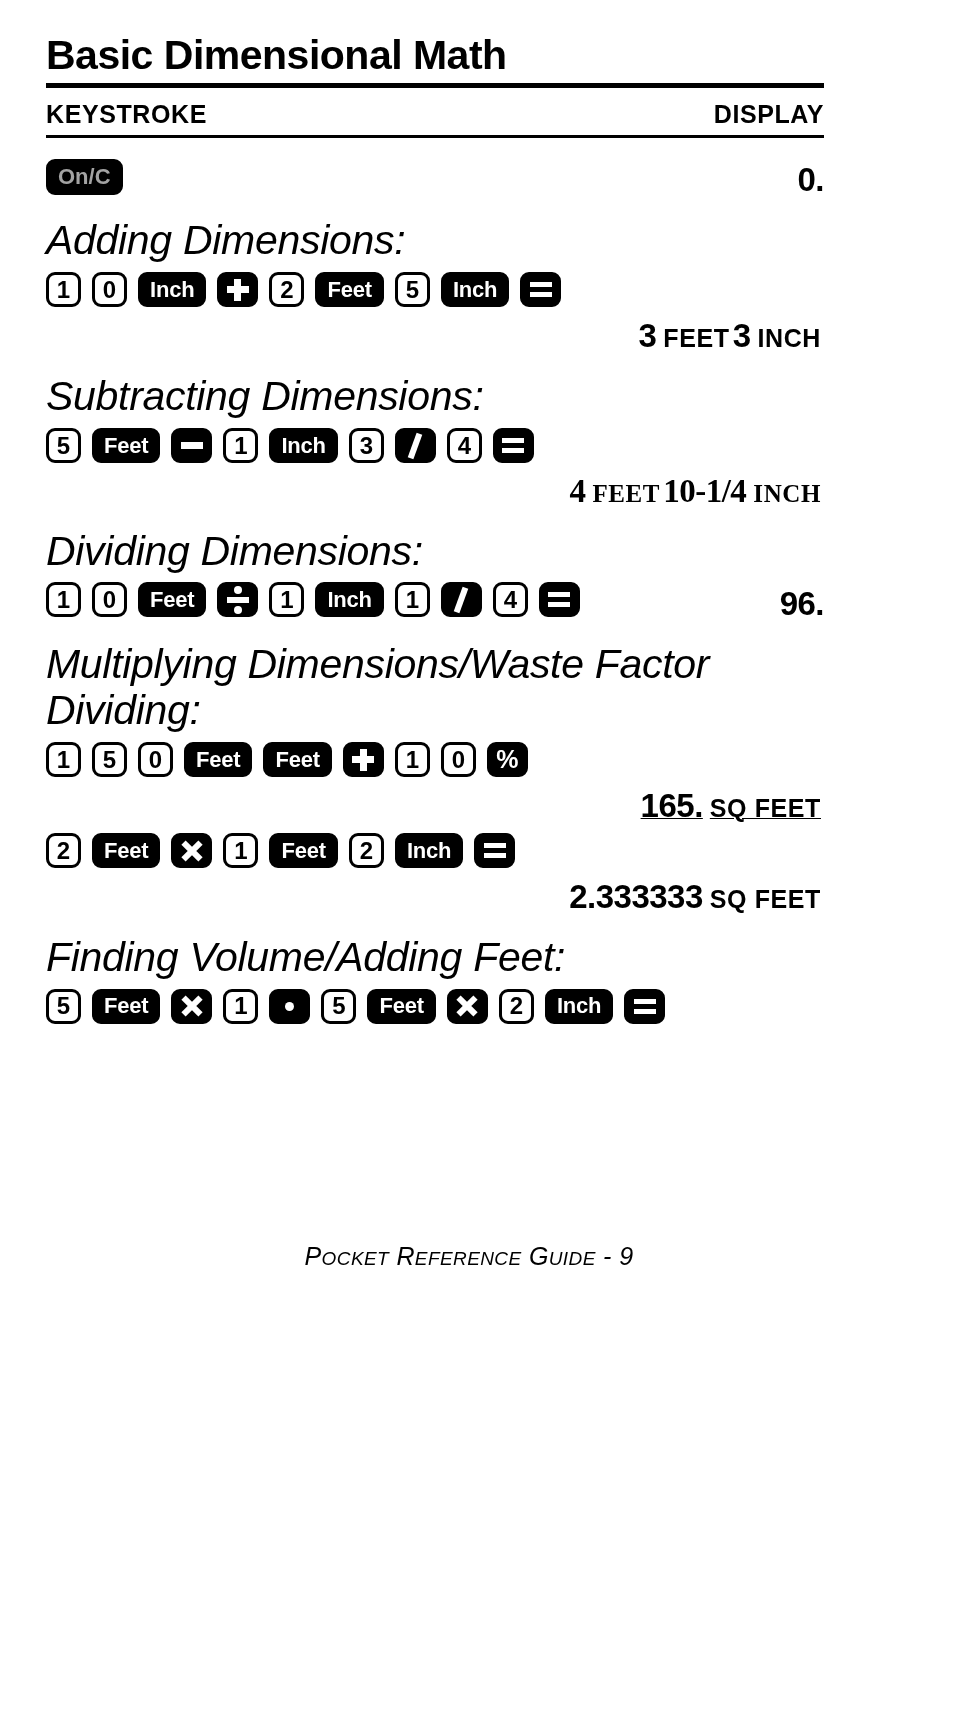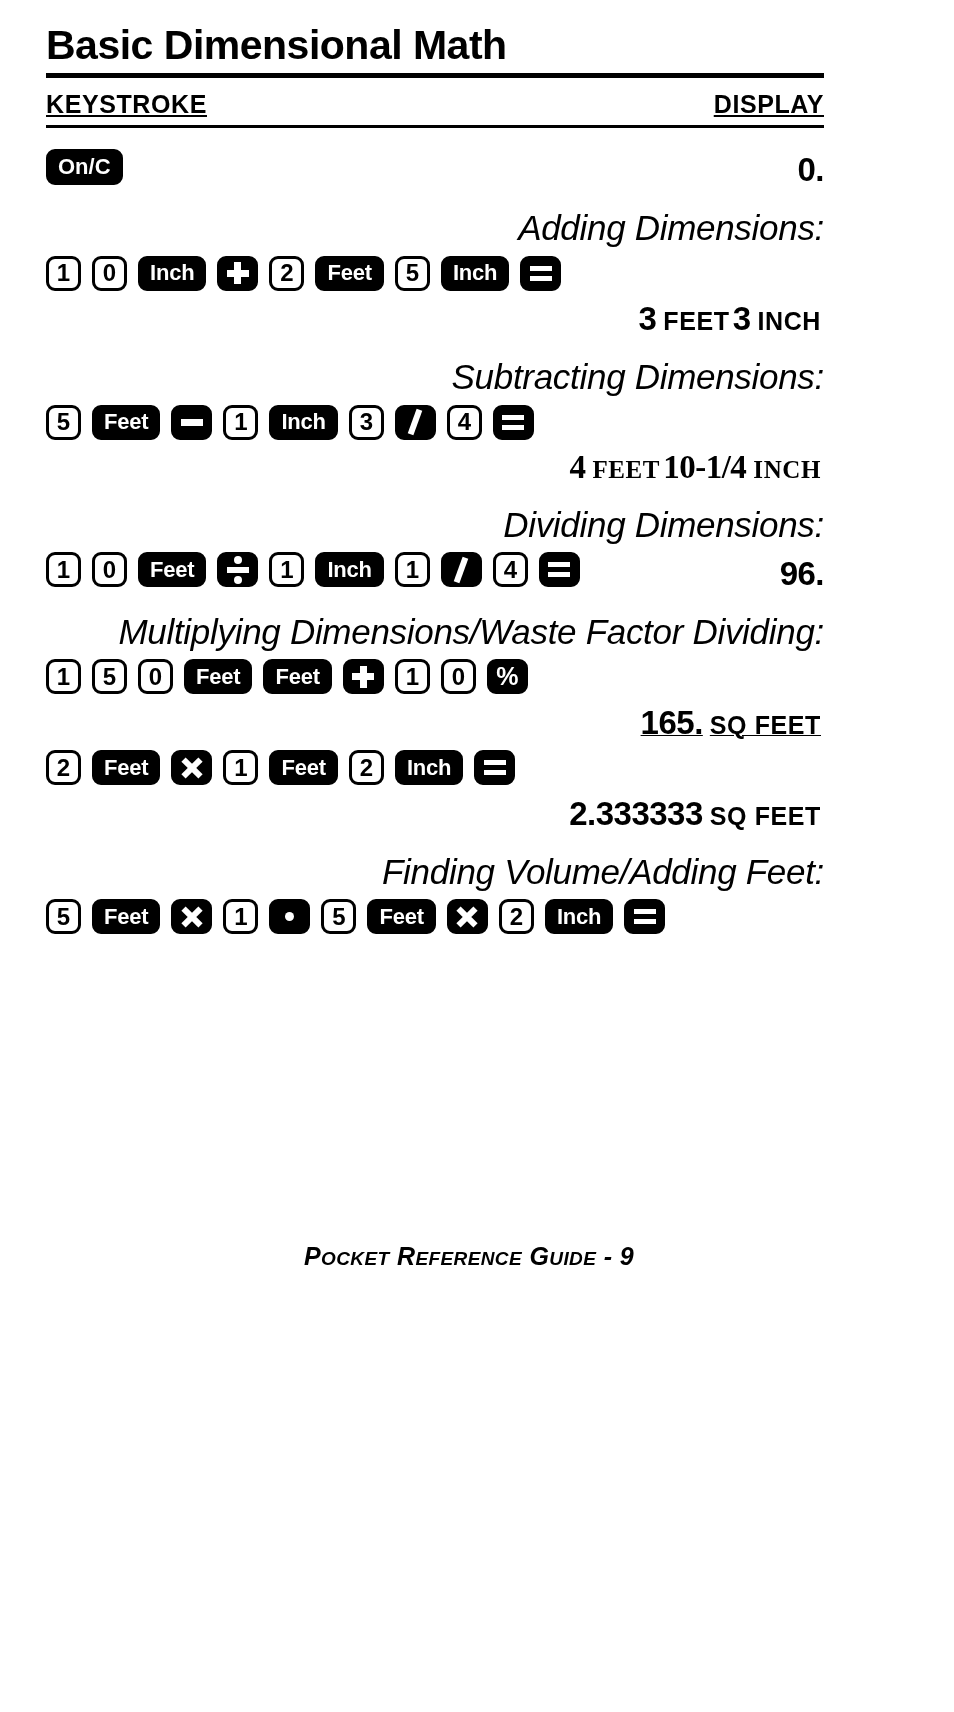--- a/index.html
+++ b/index.html
@@ -7,21 +7,21 @@
     margin: 0; padding: 0;
     background: #ffffff;
     width: 954px; height: 1712px;
     font-family: "Liberation Sans", sans-serif;
     color: #000000;
     overflow: hidden;
   }
   .page {
     position: relative;
     width: 954px; height: 1381px;
-    padding: 24px 130px 0 46px;
+    padding: 34px 130px 0 46px;
   }
 
   
   .doc-title {
     font-size: 41px;
     font-weight: bold;
     letter-spacing: -0.5px;
     line-height: 1.05;
     margin: 0;
     padding-bottom: 6px;
@@ -37,21 +37,20 @@
     margin: 0;
   }
   .col-head {
     display: flex;
     justify-content: space-between;
     align-items: baseline;
     font-size: 25px;
     font-weight: bold;
     letter-spacing: 0.6px;
     padding: 12px 0 6px 0;
-    text-decoration: underline;
   }
 
   
   .keyrow {
     display: flex;
     align-items: center;
     gap: 11px;
     flex-wrap: wrap;
     margin: 6px 0 0 0;
     min-height: 40px;
@@ -87,21 +86,21 @@
     font-size: 22px;
     letter-spacing: -0.2px;
   }
   .key.fn.sym {
     padding: 0 6px;
     min-width: 41px;
     font-size: 27px;
   }
   .key.onc {
     background: #000000;
-    color: #ffffff;
+    color: #a3a3a3;
     border: 3px solid #000000;
     height: 36px;
     padding: 0 9px;
     font-size: 22px;
     border-radius: 9px;
   }
   
   .glyph-plus { position: relative; width: 22px; height: 22px; }
   .glyph-plus::before, .glyph-plus::after {
     content: ""; position: absolute; background: #fff;
@@ -143,26 +142,25 @@
 
   .glyph-dot { width: 9px; height: 9px; border-radius: 50%; background: #fff; }
 
   .glyph-percent {
     font-size: 25px; font-weight: bold; color: #fff; line-height: 1;
   }
 
   
   .section-title {
     font-style: italic;
-    font-size: 35px;
+    font-size: 41px;
     font-weight: normal;
     line-height: 1.12;
     margin: 19px 0 2px 0;
     letter-spacing: -0.3px;
-    text-align: right;
   }
 
   
   .display {
     text-align: right;
     margin-top: 7px;
     white-space: nowrap;
   }
   .display .val {
     font-size: 33px;
@@ -191,21 +189,21 @@
     margin-top: 16px;
   }
 
   
   .footer {
     position: absolute;
     left: 0; right: 16px;
     bottom: 110px;
     text-align: center;
     font-style: italic;
-    font-weight: bold;
+    font-weight: normal;
     font-size: 25px;
     letter-spacing: 0.4px;
   }
   .footer .sc { font-size: 19px; }
 </style>
 </head>
 <body>
 
 <div class="page">
 

